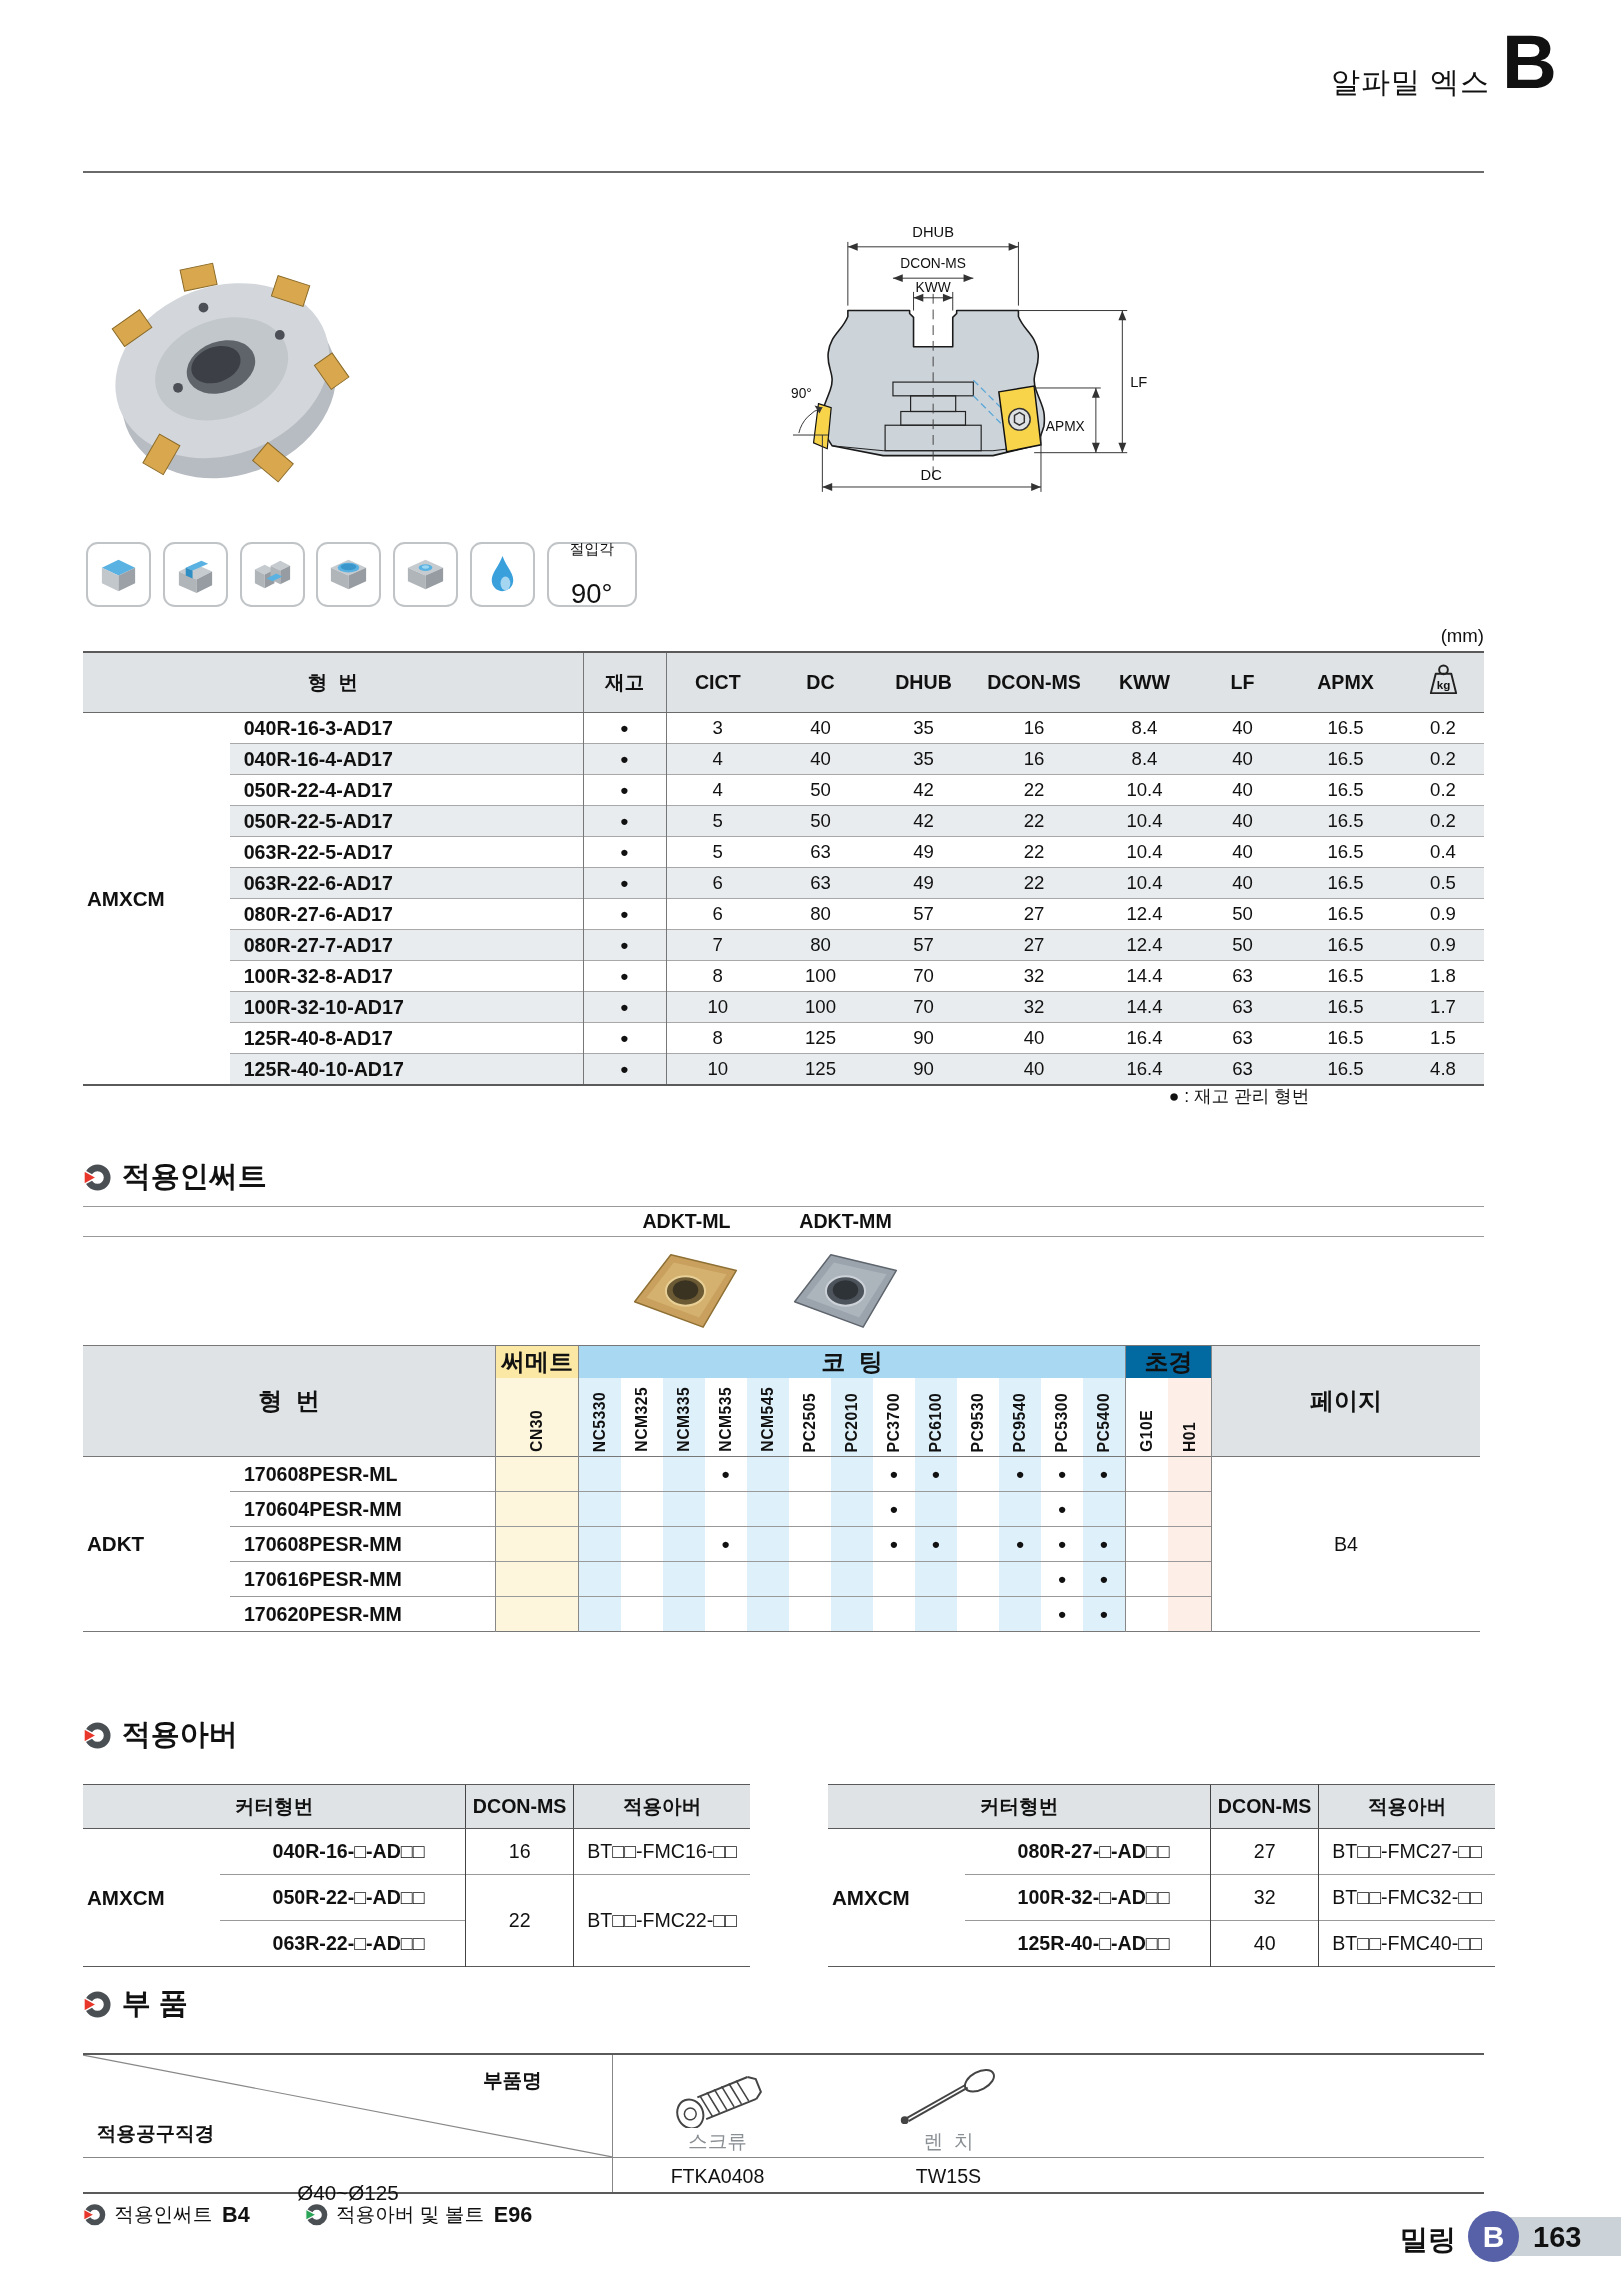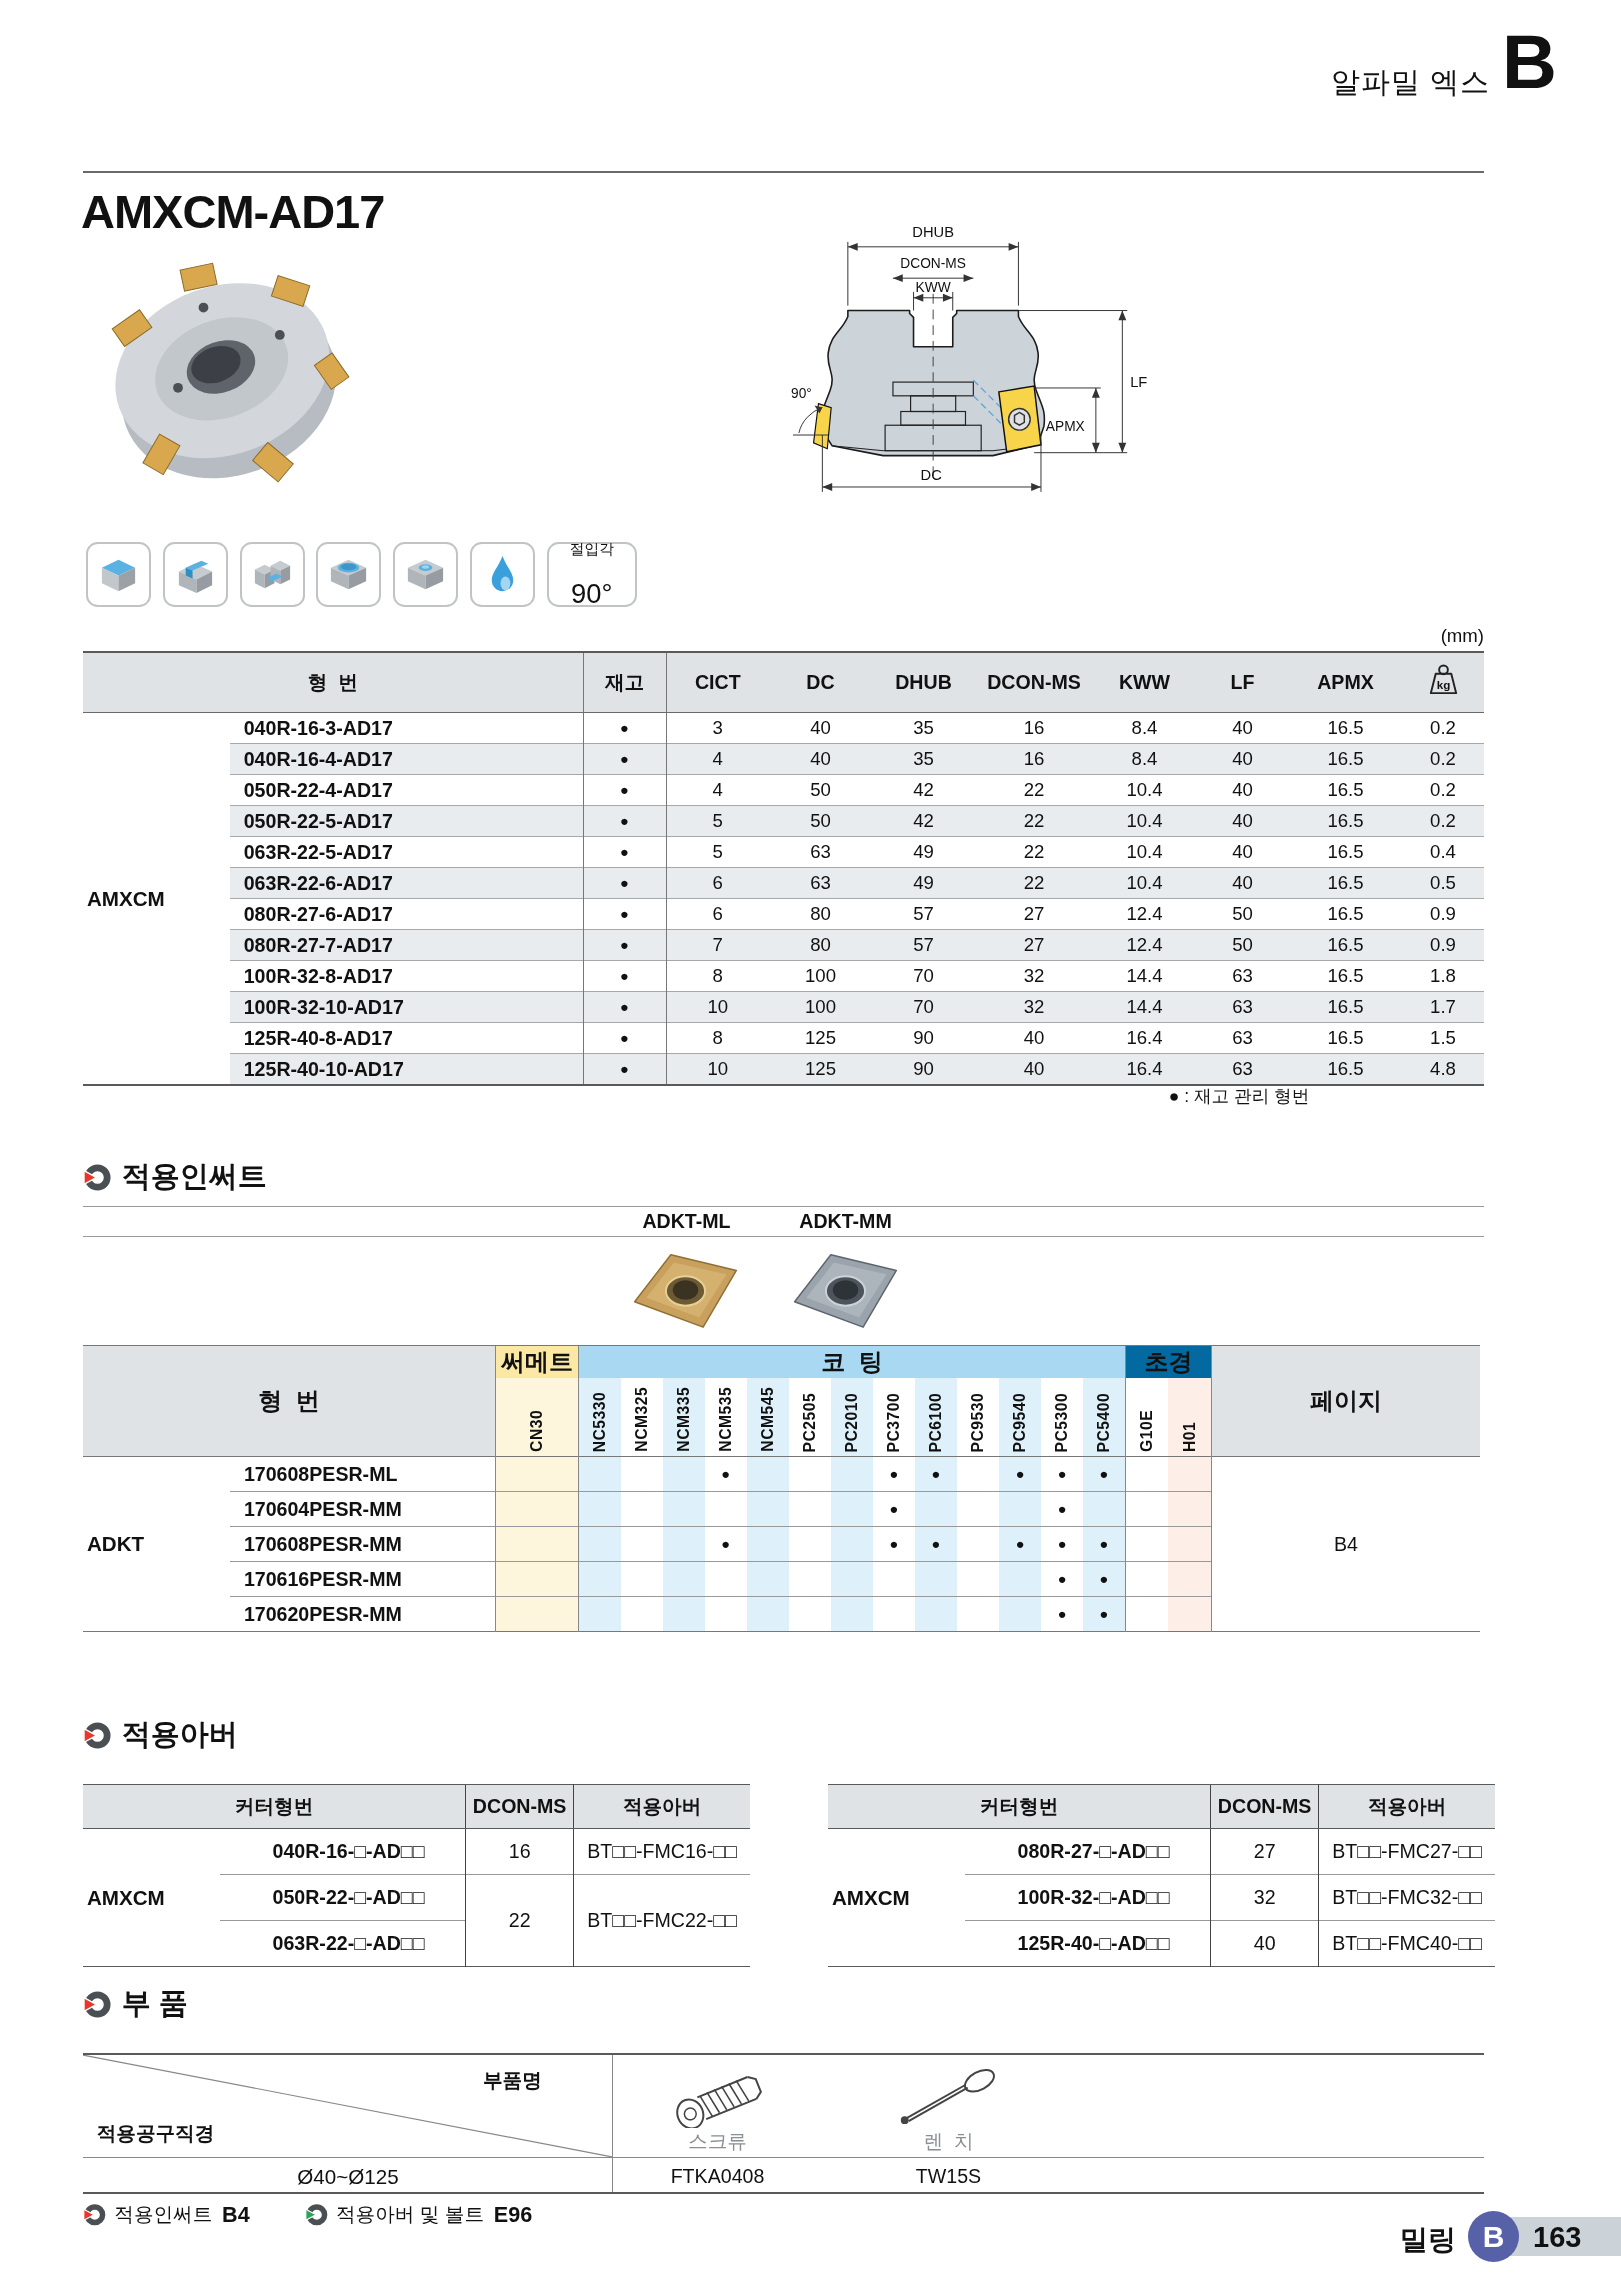--- a/index.html
+++ b/index.html
@@ -76,40 +76,39 @@
   .arbor .vl2{border-left:1.2px solid #444}
   .arbor .vr2{border-right:1.2px solid #444}
   
   .parts-table{left:83px;top:2053px;width:1401px;height:137px;border-top:2px solid #5a5a5a;border-bottom:2px solid #5a5a5a}
   .pt-mid{position:absolute;left:0;top:102px;width:100%;height:1px;background:#888}
   .pt-vline{position:absolute;left:529px;top:0;width:1px;height:137px;background:#888}
   .pt-corner-top{position:absolute;left:400px;top:11.8px;font-size:19.6px;font-weight:700}
   .pt-corner-bottom{position:absolute;left:13.7px;top:65px;font-size:19.6px;font-weight:700}
   .pt-item-name{position:absolute;width:127px;text-align:center;top:73px;color:#8a8f94;font-size:19.6px}
   .pt-item-value{position:absolute;width:127px;text-align:center;top:110px;font-size:19.6px}
-  .pt-range{position:absolute;left:118px;top:110px;width:294px;text-align:center;font-size:20.6px}
+  .pt-range{position:absolute;left:118px;top:126px;width:294px;text-align:center;font-size:20.6px}
   .links{left:83px;top:2201px;display:flex;gap:55px;align-items:center}
   .link{display:flex;align-items:center;gap:7.8px;font-size:19.6px}
   .link b{font-size:21.6px;margin-left:2px}
   
   .footer-band{left:1478px;top:2217px;width:143px;height:39px;background:#ccd3d8}
   .footer-label{left:1333px;top:2221px;width:123px;text-align:right;font-size:28px;font-weight:700}
   .footer-circle{left:1468px;top:2211px;width:51px;height:51px;border-radius:50%;background:#5661a8;color:#fff;
                  font-size:30px;font-weight:700;display:flex;align-items:center;justify-content:center}
   .footer-page{left:1533px;top:2221px;font-size:29px;font-weight:700}
 </style>
 </head>
 <body>
 
 <div class="page">
 
   <div class="abs hdr-cat">알파밀 엑스</div>
   <div class="abs hdr-letter">B</div>
   <div class="abs top-rule"></div>
-  <div class="abs page-title">AMXCM-AD17</div>
 
   <svg class="abs" style="left:88px;top:241px" width="274" height="274" viewBox="0 0 280 280">
     <g transform="rotate(-20 140 140)">
       <ellipse cx="140" cy="152" rx="112" ry="88" fill="#b7bcc2"></ellipse>
       <ellipse cx="140" cy="132" rx="112" ry="86" fill="#d3d7db"></ellipse>
       <ellipse cx="140" cy="130" rx="70" ry="50" fill="#c2c7cc"></ellipse>
       <ellipse cx="140" cy="128" rx="36" ry="26" fill="#5f646a"></ellipse>
       <ellipse cx="136" cy="124" rx="26" ry="18" fill="#3c4046"></ellipse>
     </g>
     <g fill="#d9a84e" stroke="#8a6a28" stroke-width="1">

